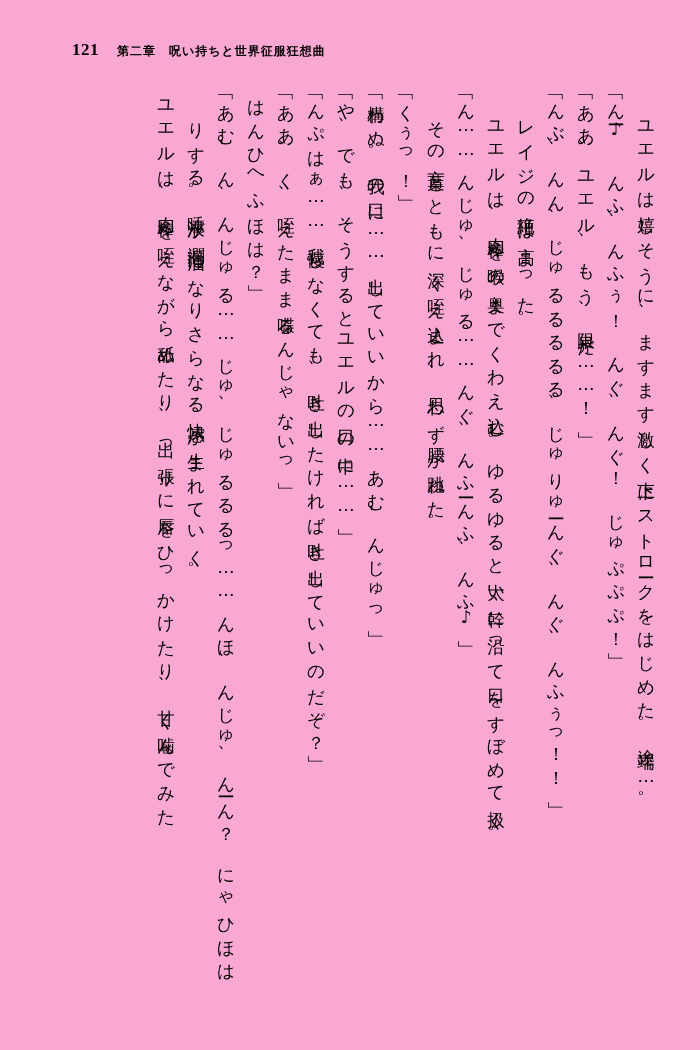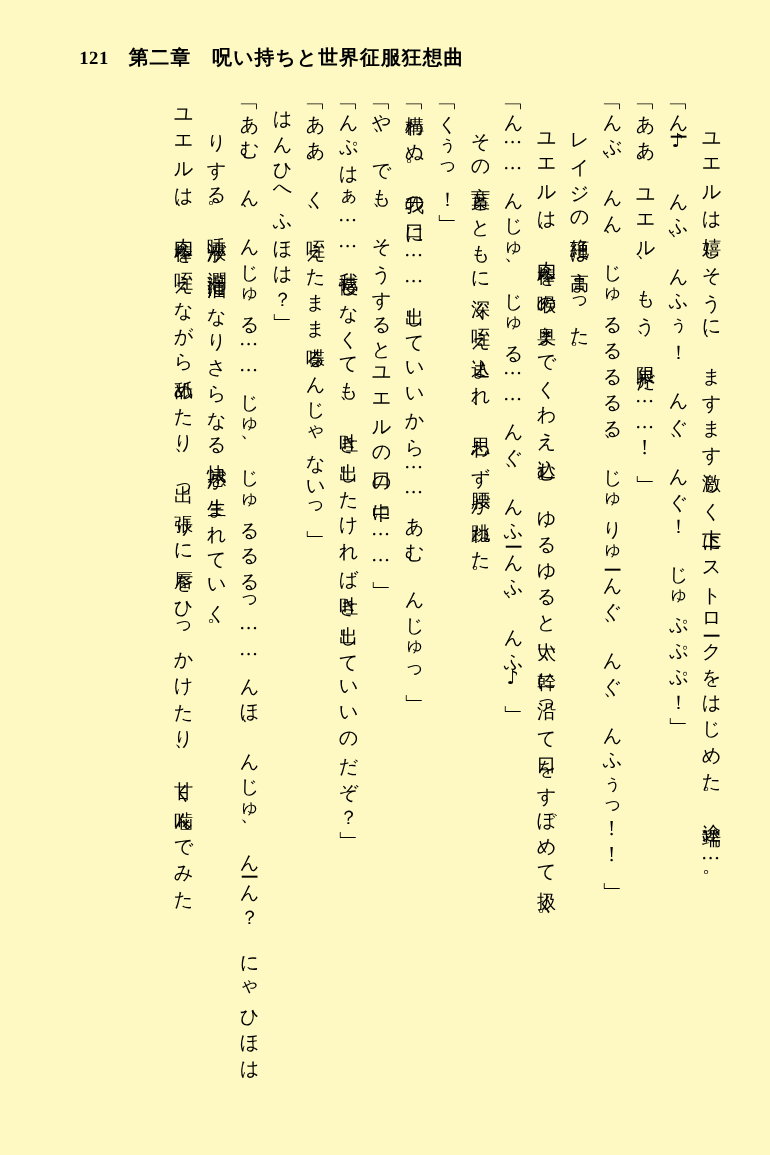--- a/index.html
+++ b/index.html
@@ -14,41 +14,41 @@
     color: #000000;
     position: relative;
     overflow: hidden;
   }
   .page {
     position: absolute;
     left: 0;
     top: 0;
     width: 700px;
     height: 1050px;
-    background: #fef9c3;
+    background: #f9a8d4;
   }
   
   .header {
     position: absolute;
     top: 40px;
     left: 72px;
     display: flex;
     align-items: baseline;
     gap: 18px;
     white-space: nowrap;
   }
   .page-number {
     font-family: "Liberation Serif", "DejaVu Serif", serif;
     font-weight: bold;
     font-size: 17px;
     letter-spacing: 0.5px;
   }
   .chapter-title {
     font-family: "DejaVu Serif", "Liberation Serif", serif;
-    font-size: 18px;
+    font-size: 12px;
     font-weight: 600;
     letter-spacing: 1px;
     text-align: center;
   }
   
   .body-text {
     position: absolute;
     top: 88px;
     right: 46px;
     height: 900px;

